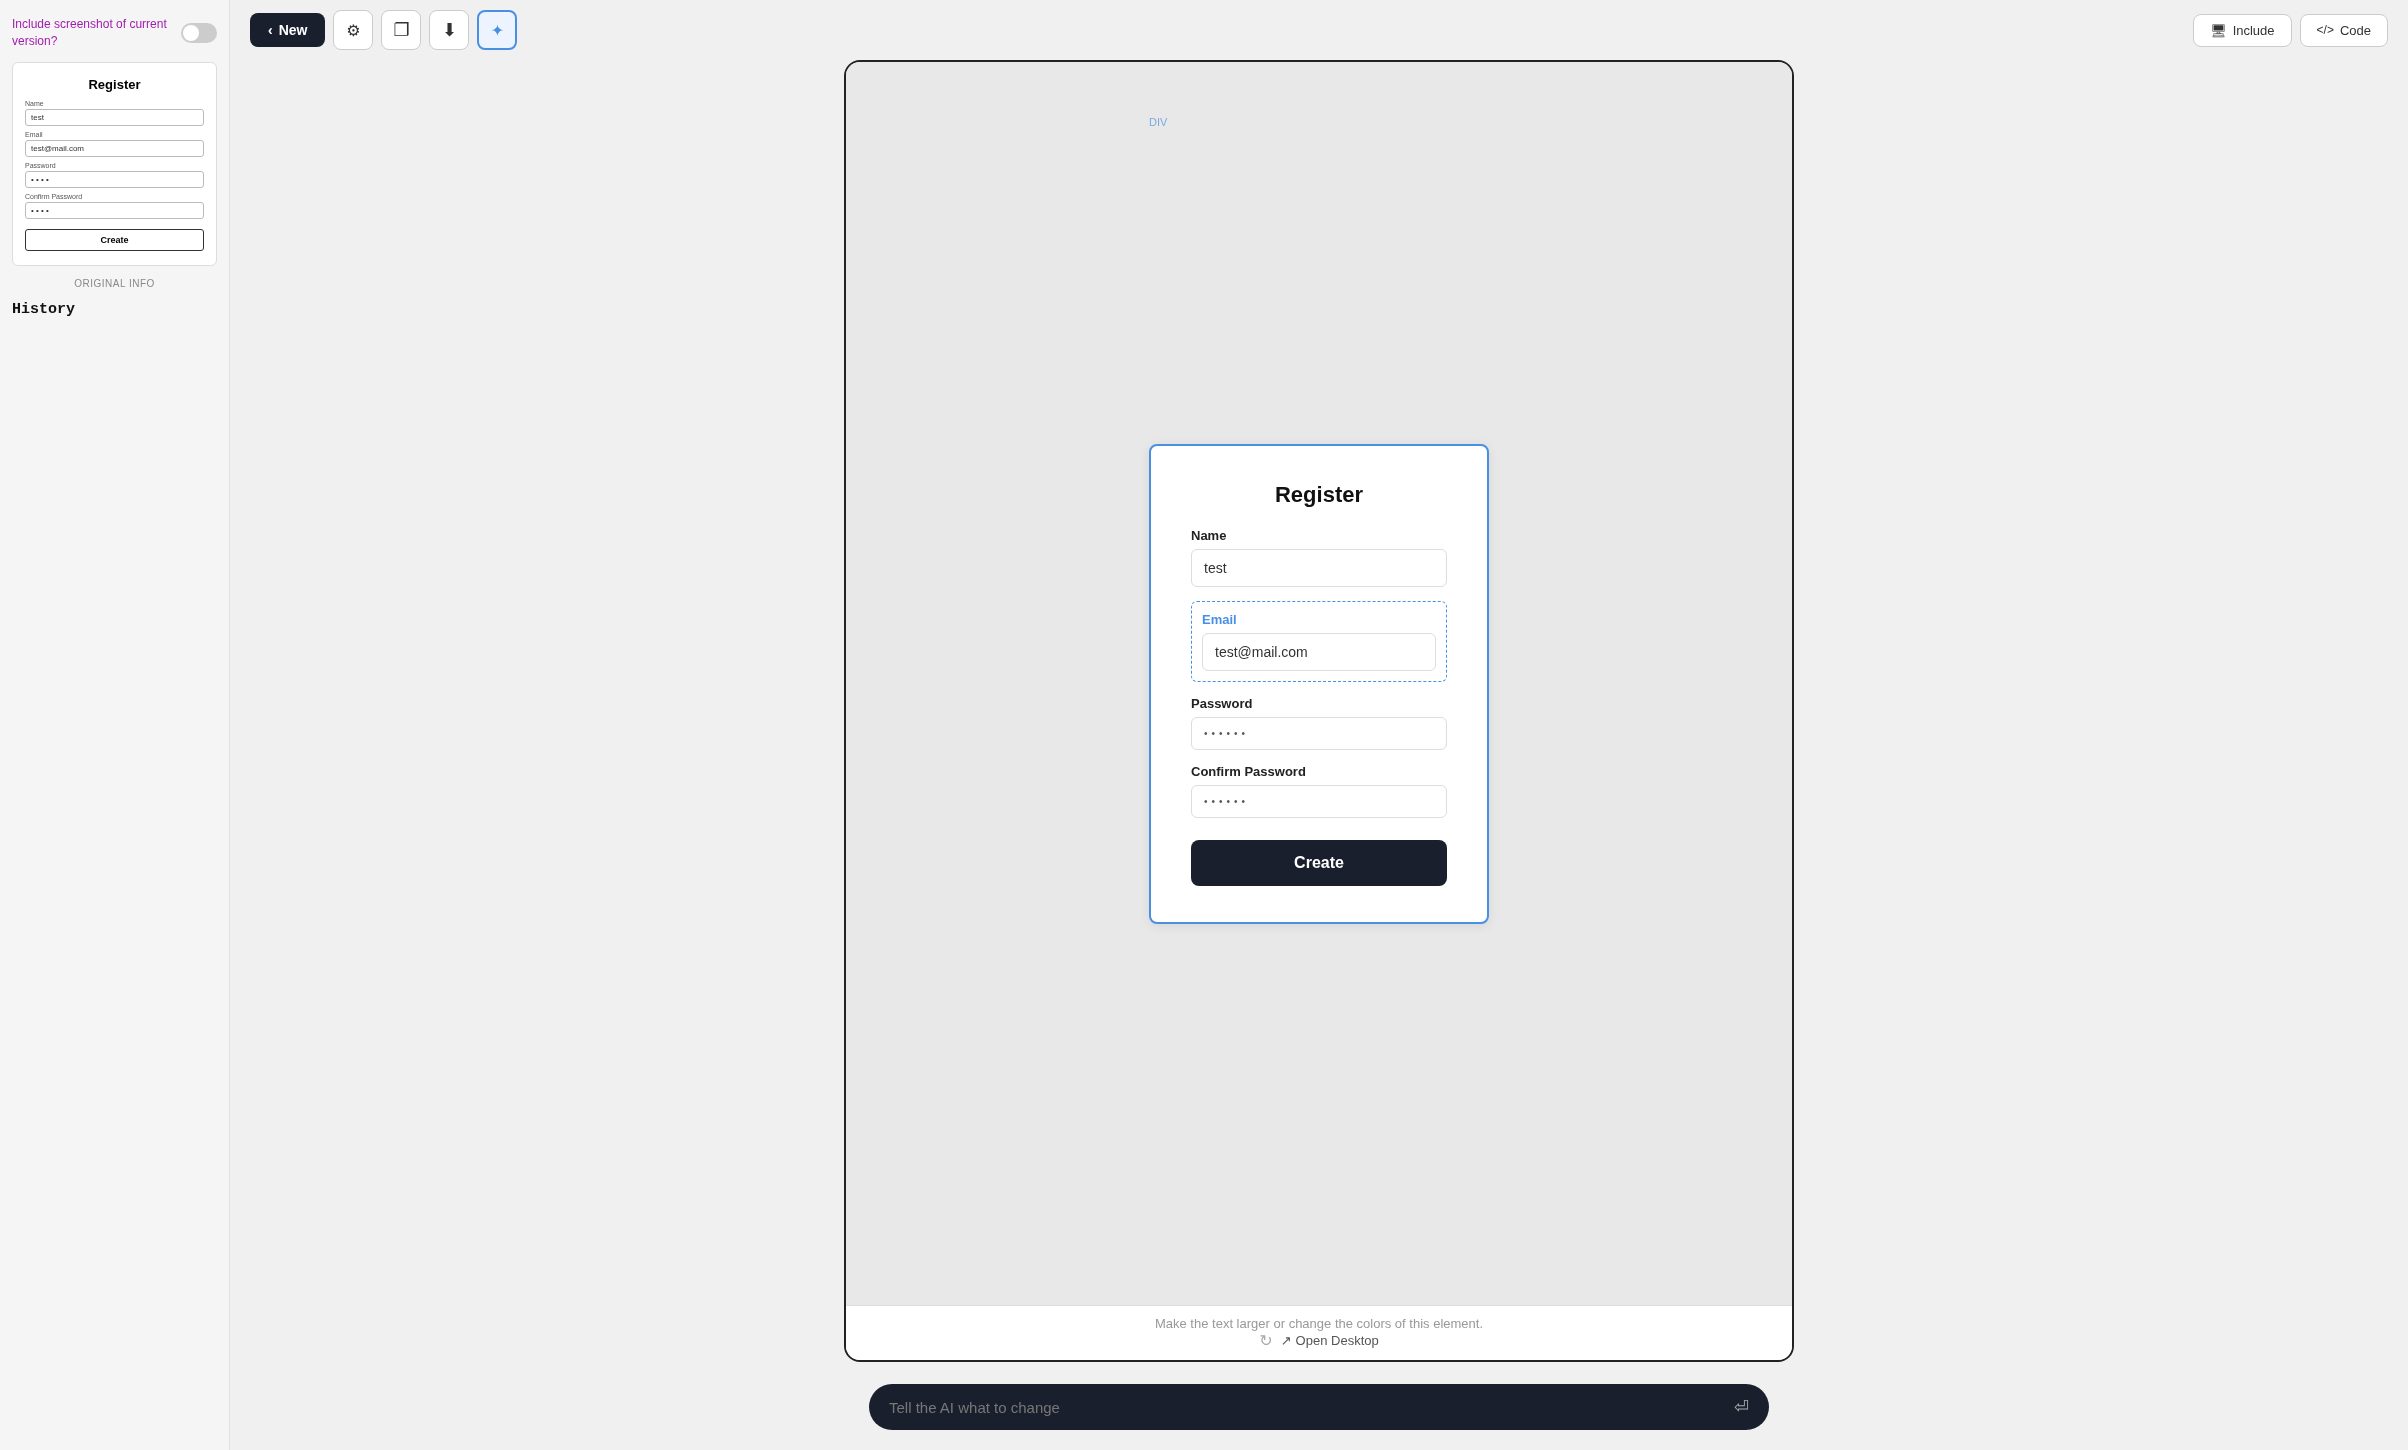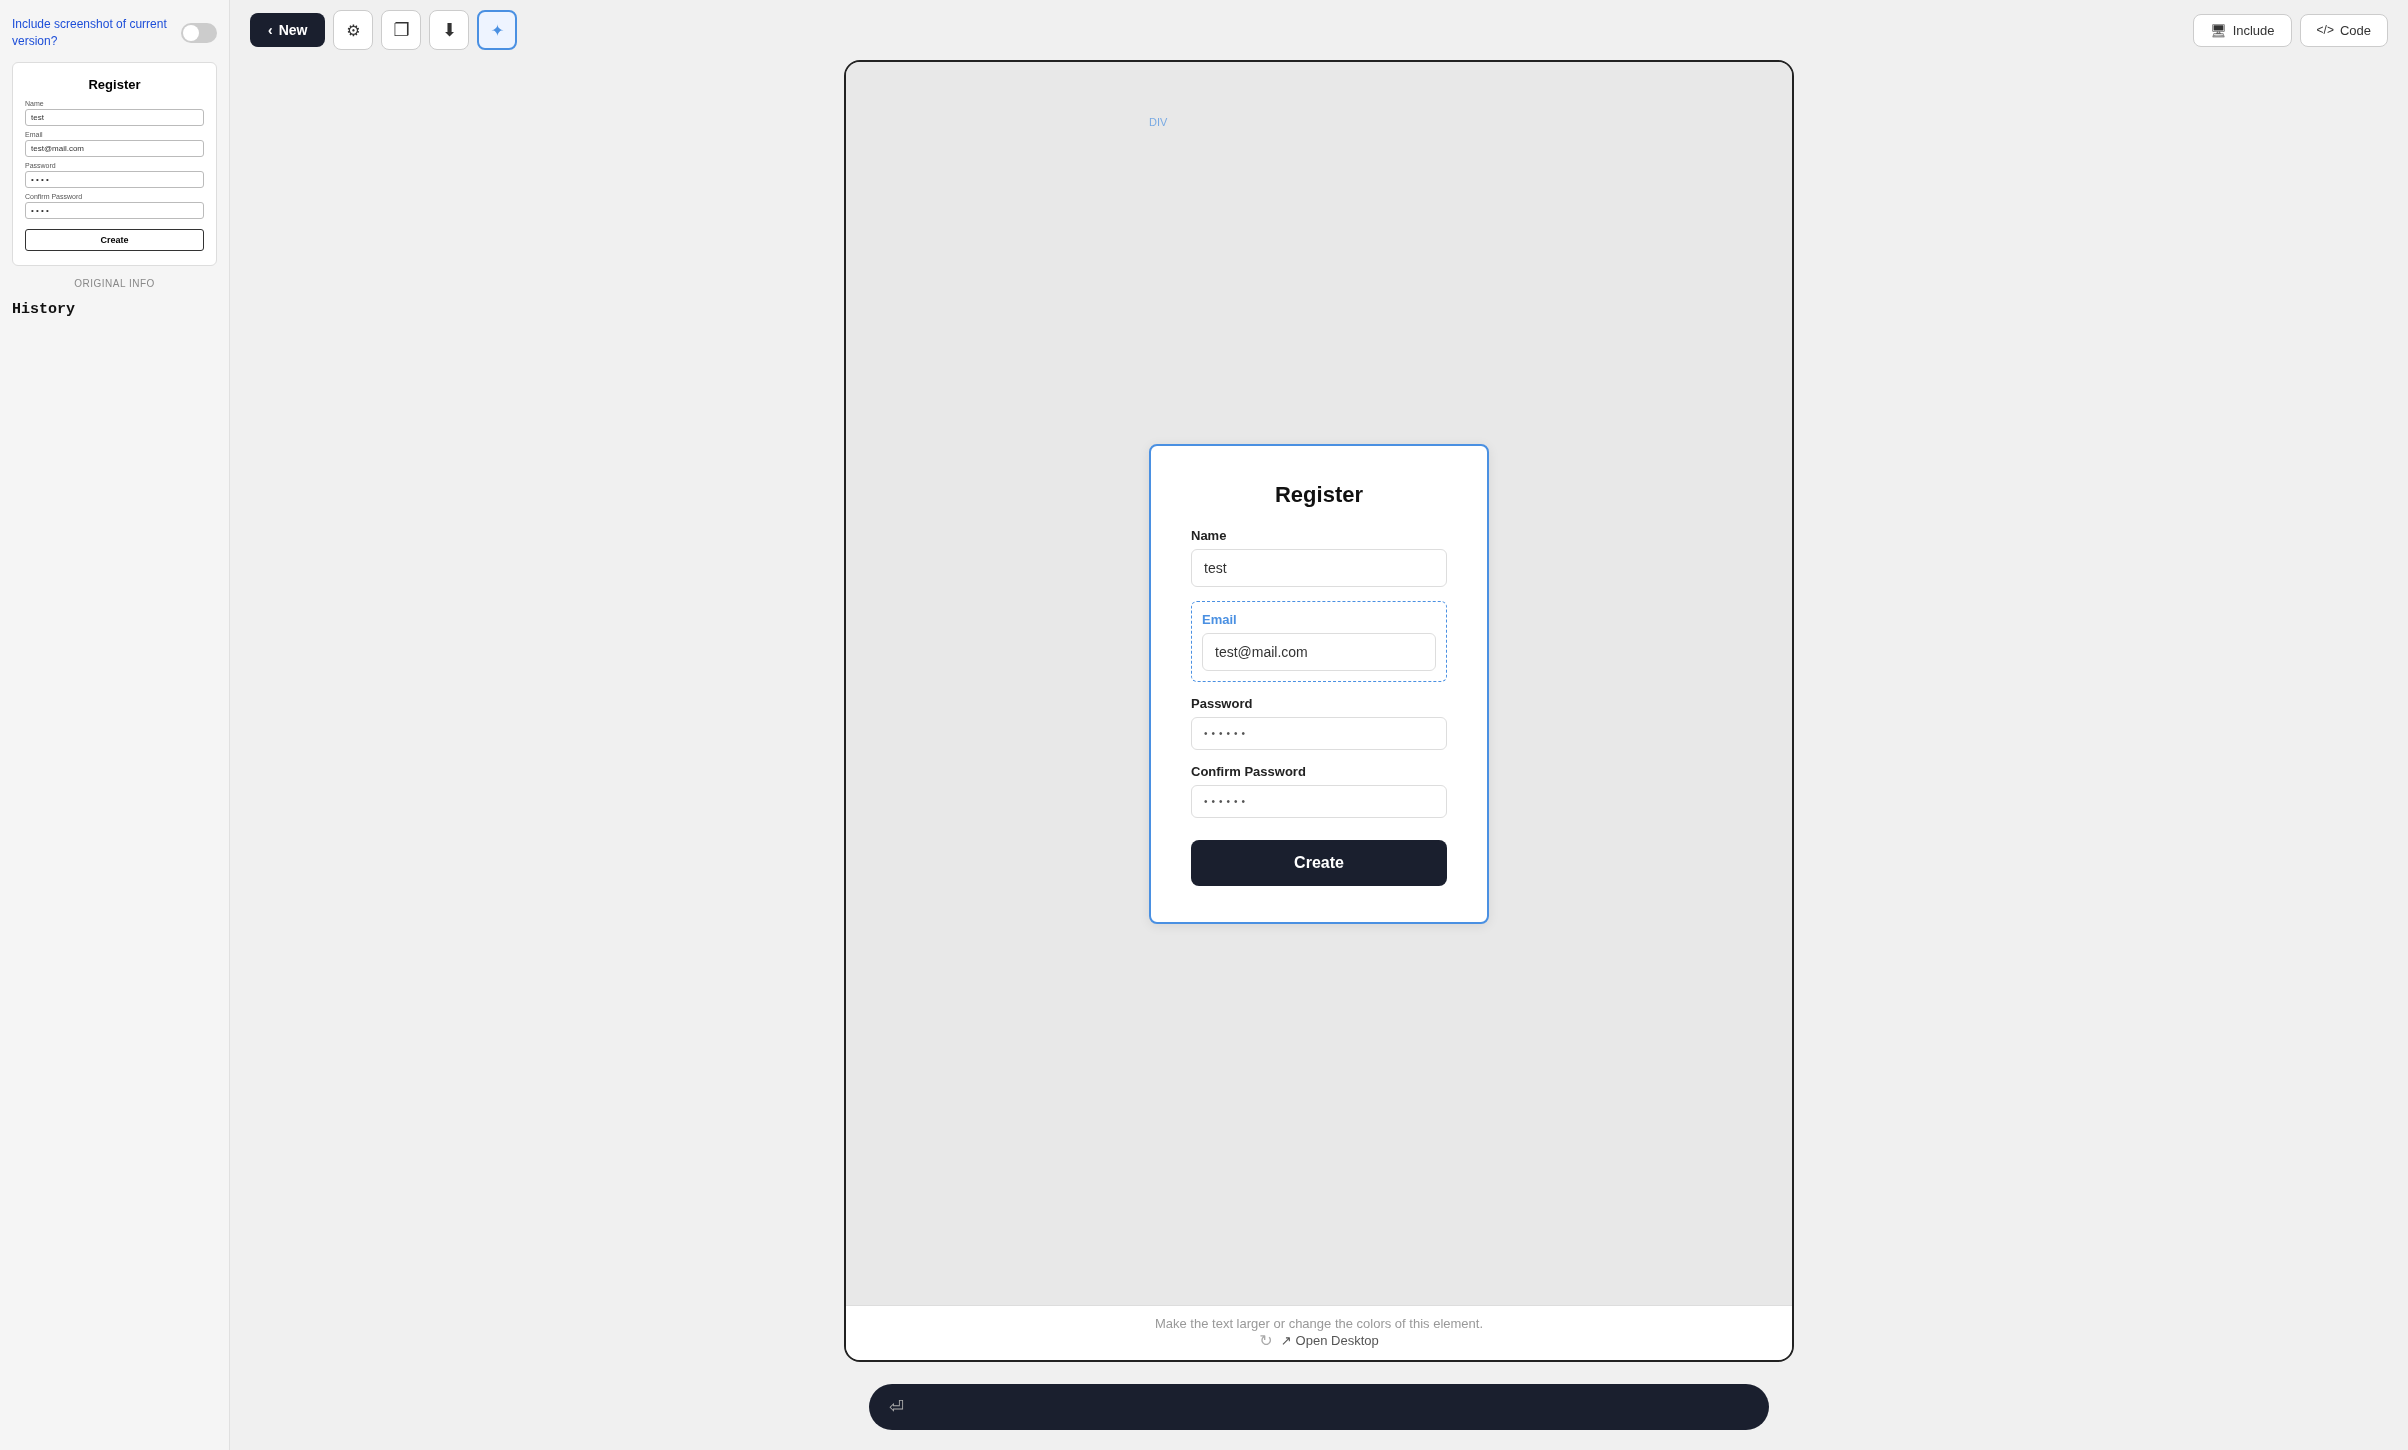--- a/index.html
+++ b/index.html
@@ -20,21 +20,21 @@
       display: flex;
       flex-direction: column;
       padding: 16px 12px;
       gap: 12px;
     }
     .sidebar-toggle-row {
       display: flex;
       align-items: center;
       justify-content: space-between;
       font-size: 12px;
-      color: #1d4ed8;
+      color: #a21caf;
       line-height: 1.4;
     }
     .toggle-switch {
       width: 36px;
       height: 20px;
       background: #ccc;
       border-radius: 10px;
       cursor: pointer;
       position: relative;
     }
@@ -480,16 +480,17 @@
             <span>↗</span>
             <span>Open Desktop</span>
           </button>
         </div>
       </div>
     </div>
   </div>
 
   <div class="ai-input-bar">
     <div class="ai-input-container">
+      <input class="ai-input" type="text" placeholder="Tell the AI what to change" style="">
       <span class="enter-icon">⏎</span>
     </div>
   </div>
 </div>
 
 </body></html>

